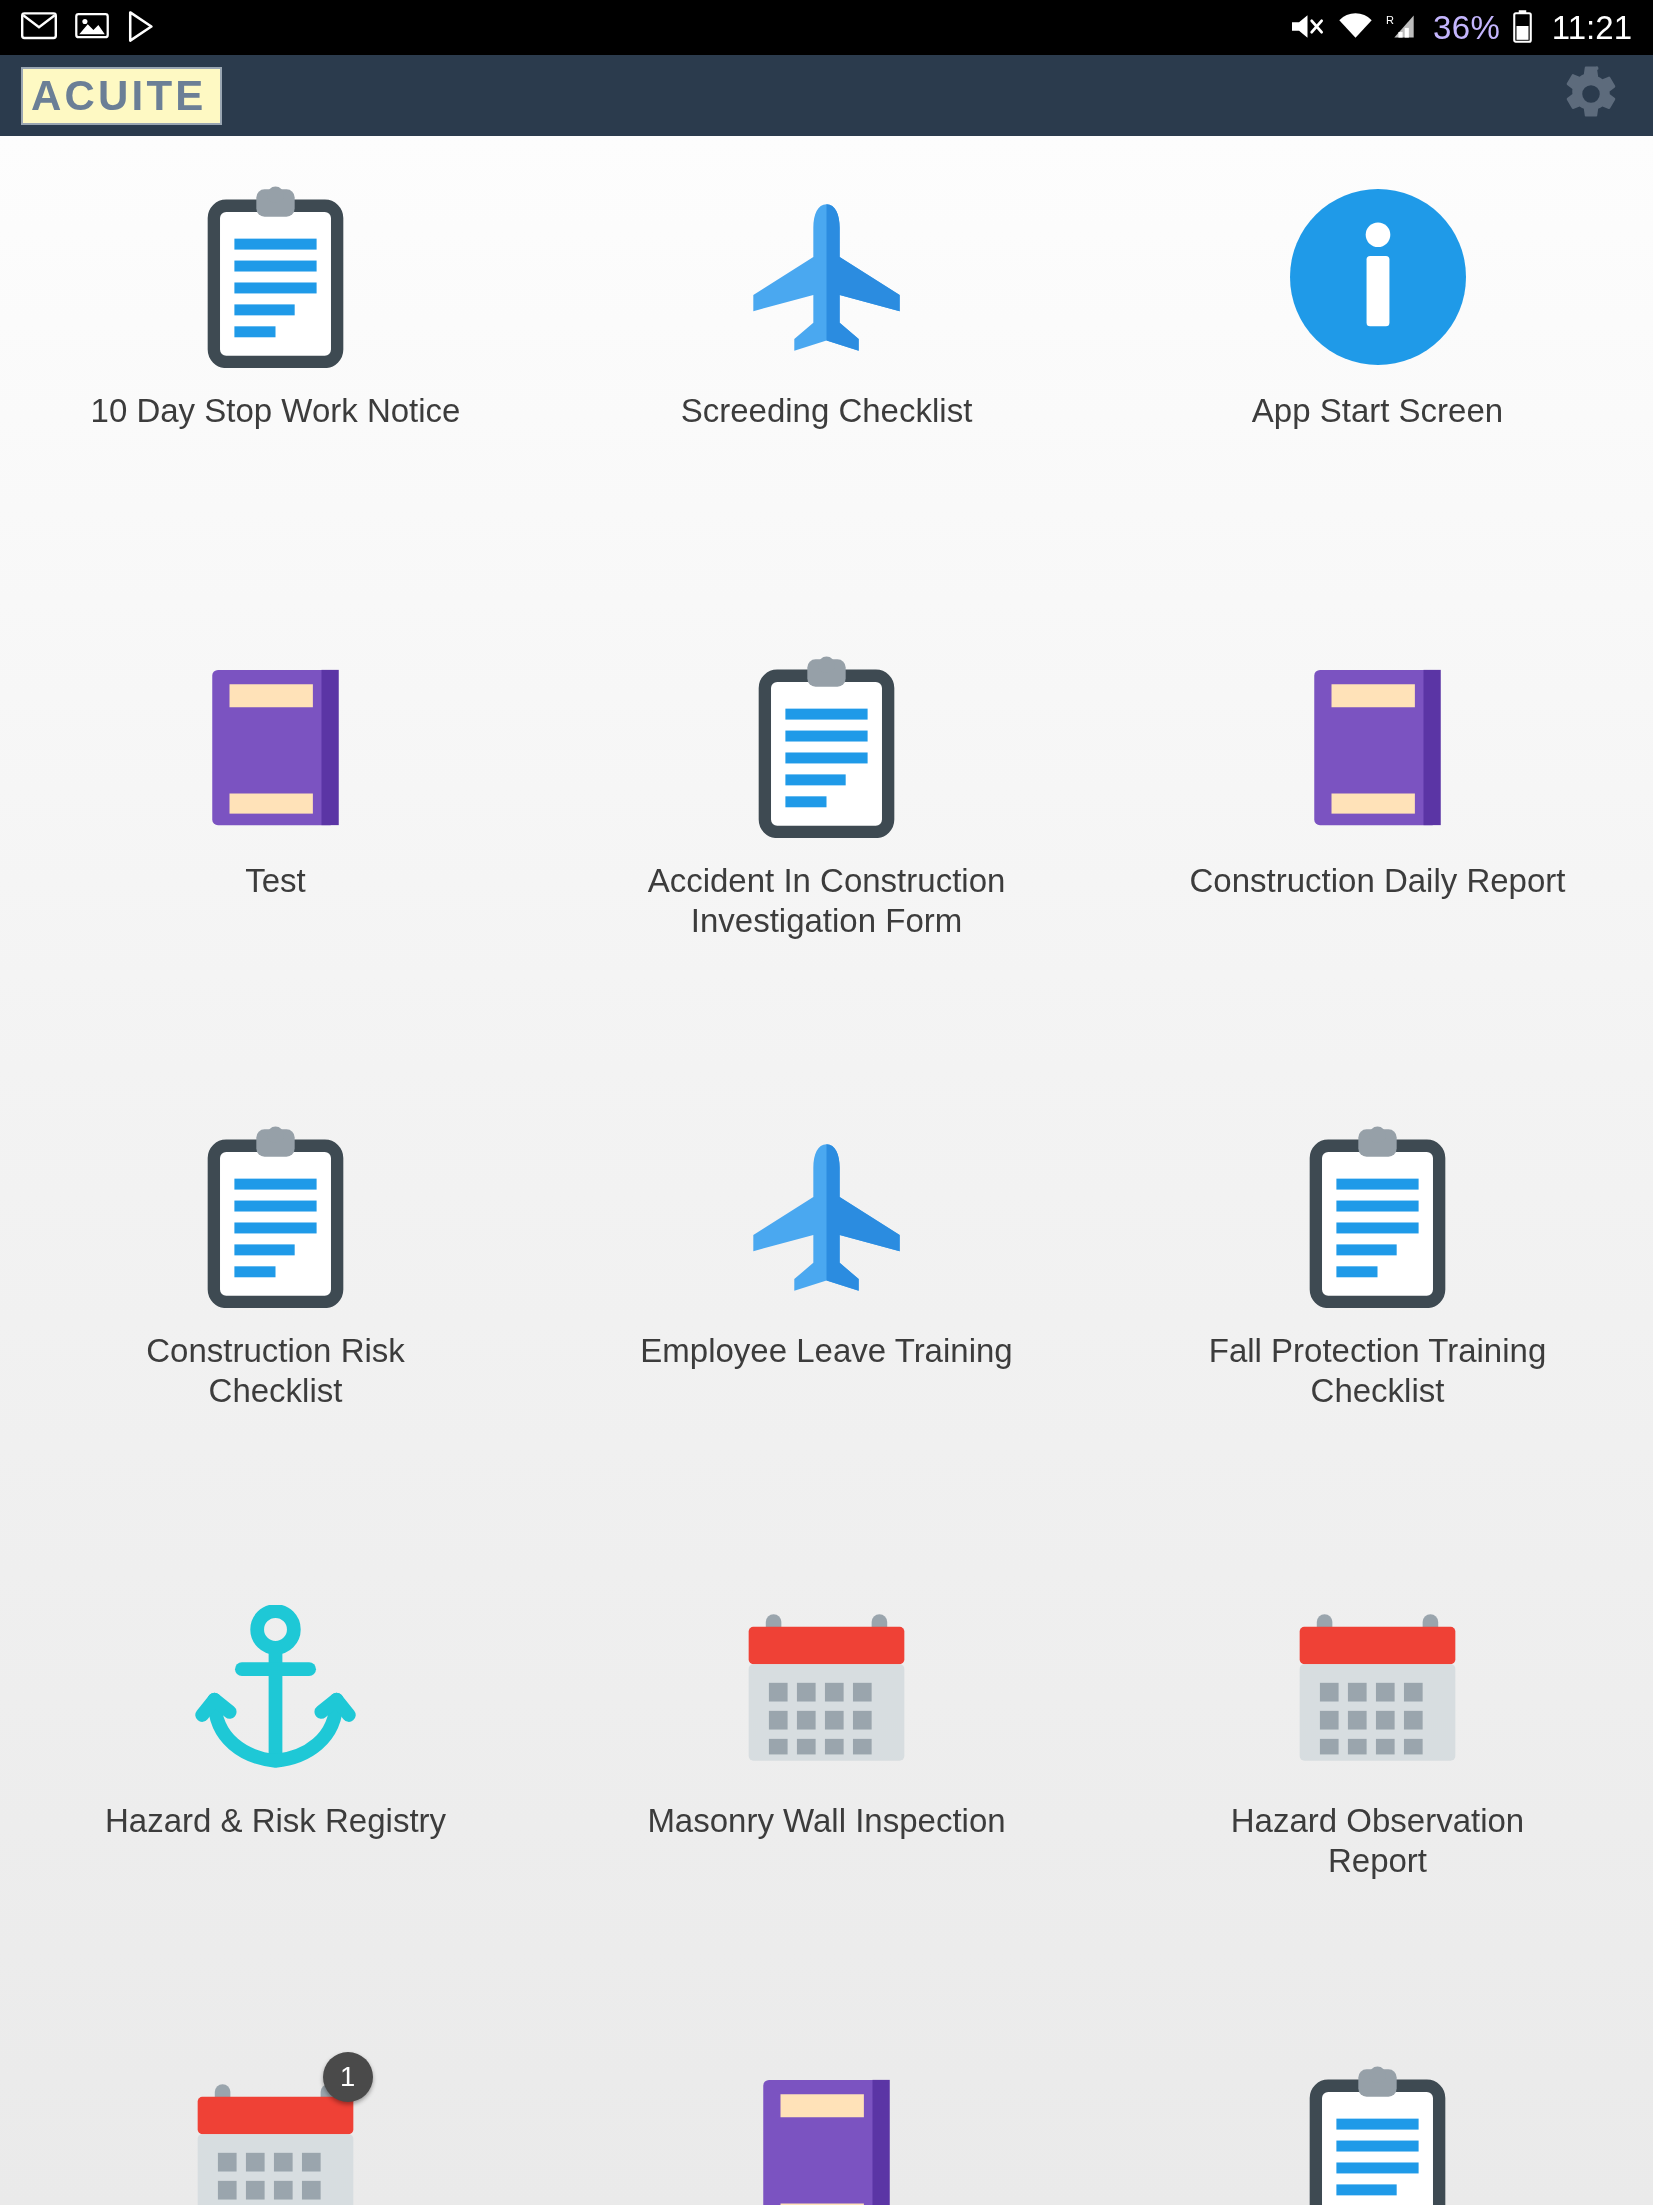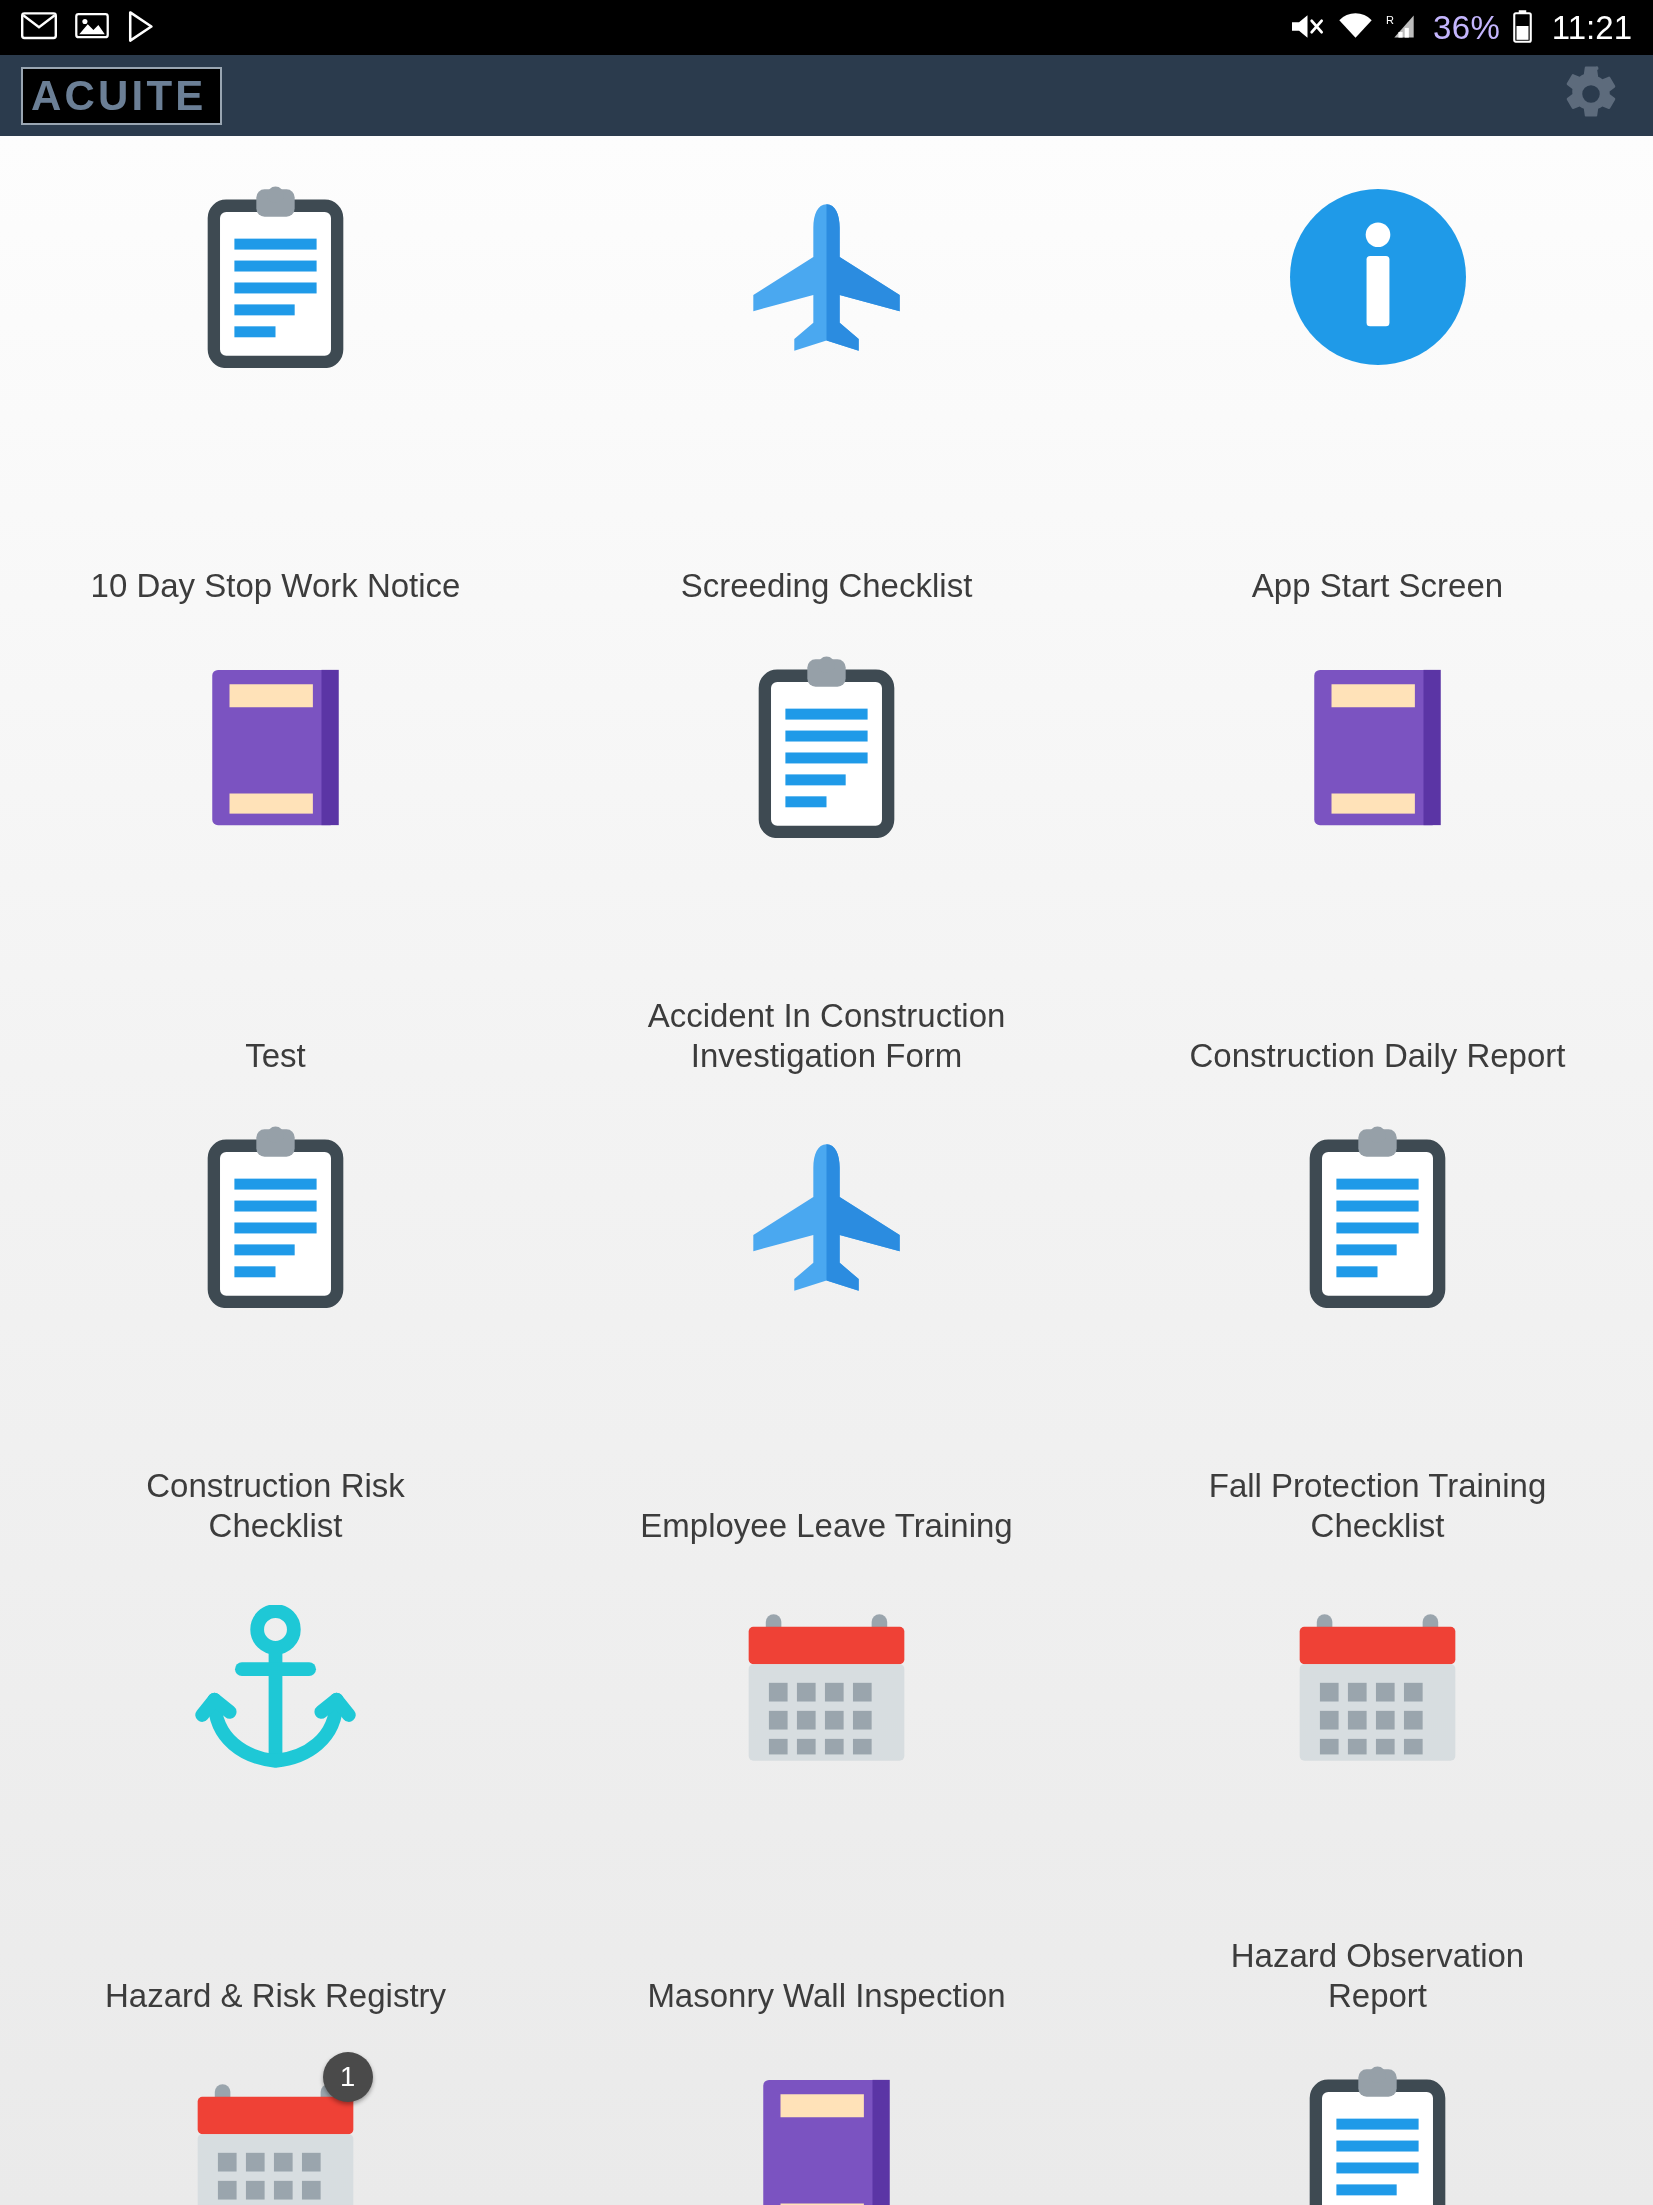--- a/index.html
+++ b/index.html
@@ -39,21 +39,21 @@
   
   .appbar {
     height: 81px;
     background: #2b3b4d;
     display: flex;
     align-items: center;
     padding: 0 21px;
     position: relative;
   }
   .logo-box {
-    background: #000000;
+    background: #fef9c3;
     border: 2.4px solid #9aa6b2;
     padding: 6.5px 13px 6.5px 8px;
     display: flex;
     align-items: flex-start;
     height: 58px;
   }
   .logo-text {
     font-size: 42px;
     font-weight: bold;
     color: #6b7f96;
@@ -71,21 +71,20 @@
     grid-template-columns: repeat(3, 1fr);
     grid-auto-rows: 470px;
     align-content: start;
   }
   .cell {
     position: relative;
     display: flex;
     flex-direction: column;
     align-items: center;
     padding-top: 40px;
-    justify-content: space-between;
   }
   .icon-slot {
     height: 202px;
     width: 202px;
     display: flex;
     align-items: center;
     justify-content: center;
   }
   .cell-label {
     margin-top: 13px;

